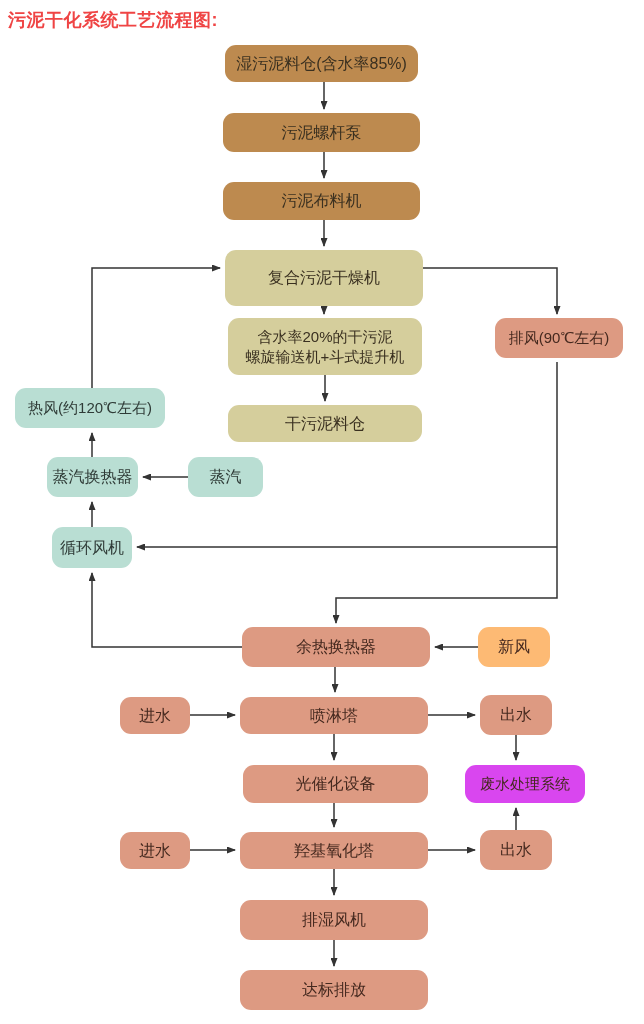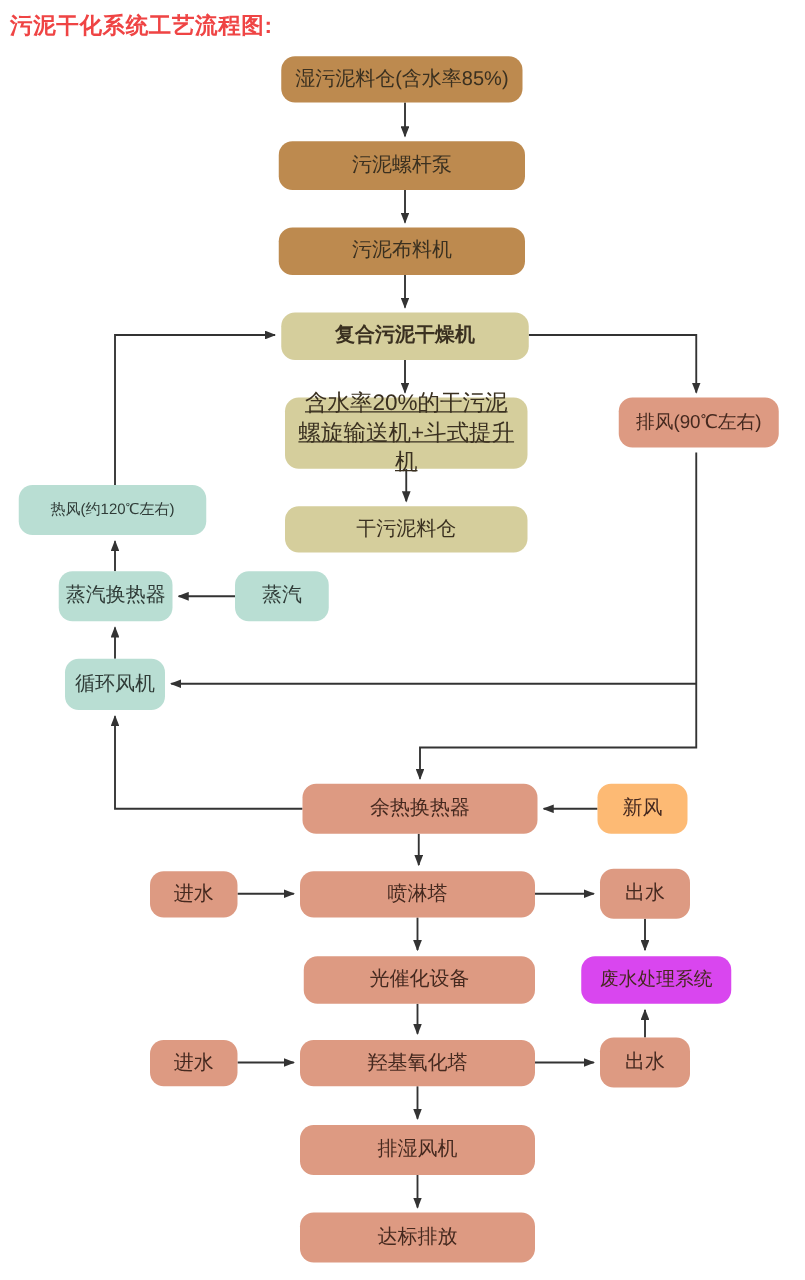--- a/index.html
+++ b/index.html
@@ -67,30 +67,30 @@
   </svg>
 
   <div class="page-title">污泥干化系统工艺流程图:</div>
 
   <div class="node" style="left: 225px; top: 45px; width: 193px; height: 37px; background: rgb(189, 138, 79);">湿污泥料仓(含水率85%)</div>
 
   <div class="node" style="left: 223px; top: 182px; width: 197px; height: 38px; background: rgb(189, 138, 79);">污泥布料机</div>
 
   <div class="node" style="left: 223px; top: 113px; width: 197px; height: 39px; background: rgb(189, 138, 79);">污泥螺杆泵</div>
 
-  <div class="node" style="left: 225px; top: 250px; width: 198px; height: 38px; background: rgb(213, 206, 156); font-weight: bold;">复合污泥干燥机</div>
+  <div class="node" style="left: 225px; top: 250px; width: 198px; height: 56px; background: rgb(213, 206, 156);">复合污泥干燥机</div>
 
-  <div class="node" style="left: 228px; top: 318px; width: 194px; height: 57px; font-size: 18px; background: rgb(213, 206, 156); text-decoration: underline;">含水率20%的干污泥
+  <div class="node" style="left: 228px; top: 318px; width: 194px; height: 57px; font-size: 15px; background: rgb(213, 206, 156);">含水率20%的干污泥
 螺旋输送机+斗式提升机</div>
 
   <div class="node" style="left: 228px; top: 405px; width: 194px; height: 37px; background: rgb(213, 206, 156);">干污泥料仓</div>
 
   <div class="node salmon" style="left: 495px; top: 318px; width: 128px; height: 40px; font-size: 15px; background: rgb(221, 154, 130);">排风(90℃左右)</div>
 
-  <div class="node teal" style="left: 15px; top: 388px; width: 150px; height: 40px; font-size: 12px; background: rgb(185, 222, 211);">热风(约120℃左右)</div>
+  <div class="node teal" style="left: 15px; top: 388px; width: 150px; height: 40px; font-size: 15px; background: rgb(185, 222, 211);">热风(约120℃左右)</div>
 
   <div class="node teal" style="left: 47px; top: 457px; width: 91px; height: 40px; background: rgb(185, 222, 211); text-align: right;">蒸汽换热器</div>
 
   <div class="node teal" style="left: 188px; top: 457px; width: 75px; height: 40px; background: rgb(185, 222, 211);">蒸汽</div>
 
   <div class="node teal" style="left: 52px; top: 527px; width: 80px; height: 41px; background: rgb(185, 222, 211);">循环风机</div>
 
   <div class="node salmon" style="left: 242px; top: 627px; width: 188px; height: 40px; background: rgb(221, 154, 130);">余热换热器</div>
 
   <div class="node salmon" style="left: 478px; top: 627px; width: 72px; height: 40px; background: #fdba74;">新风</div>

